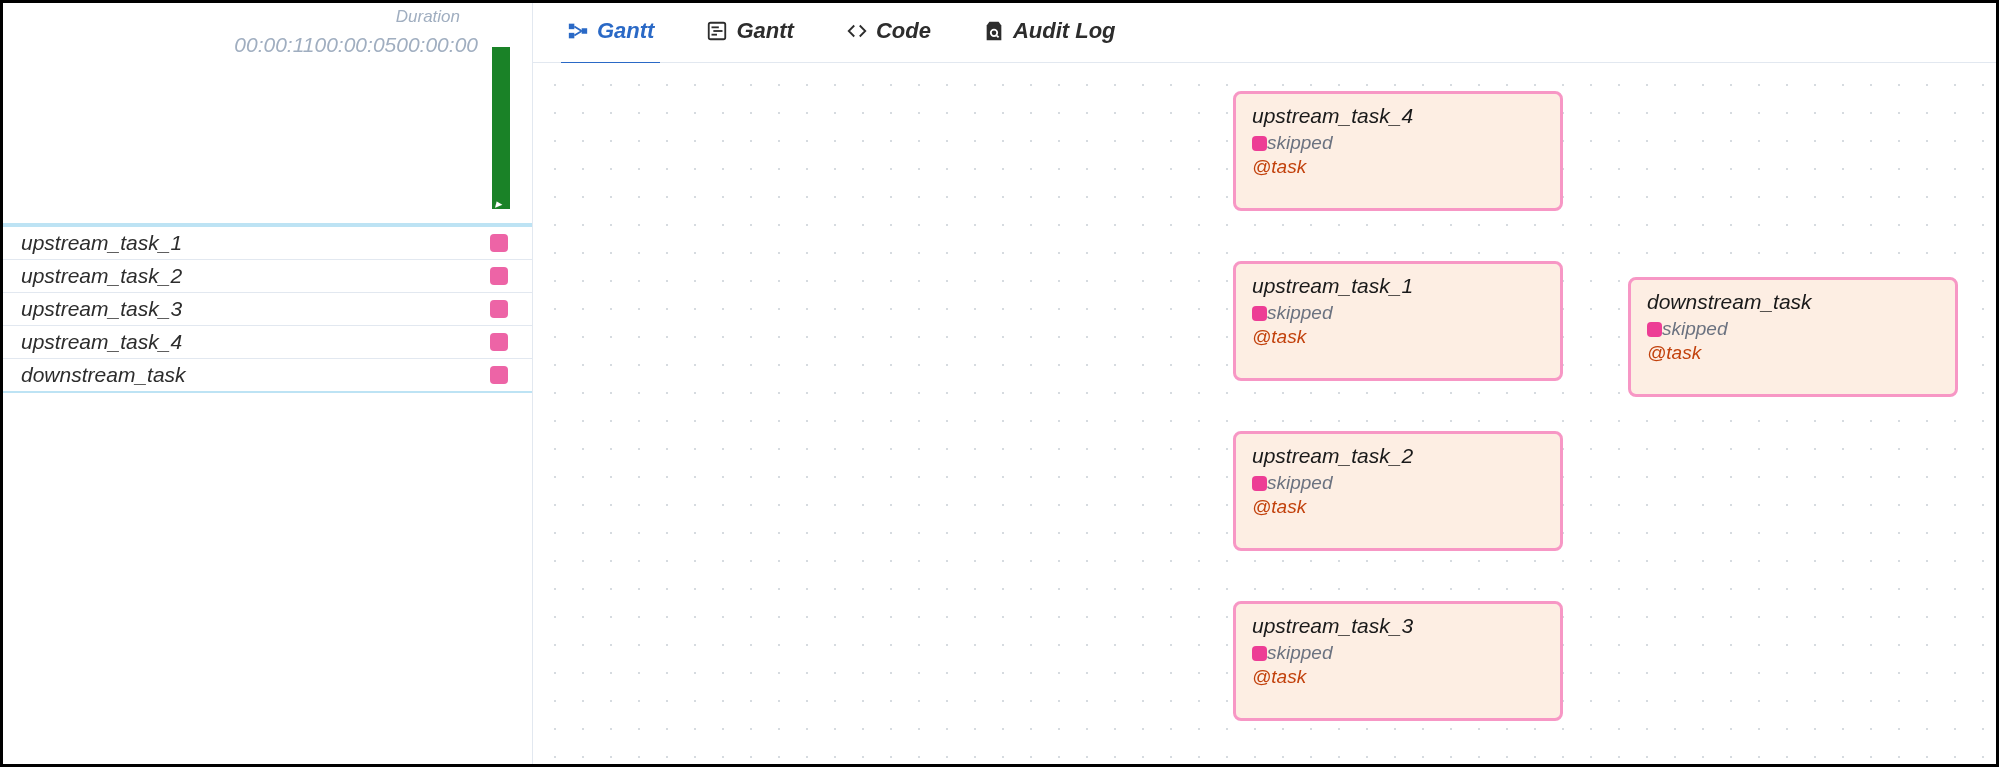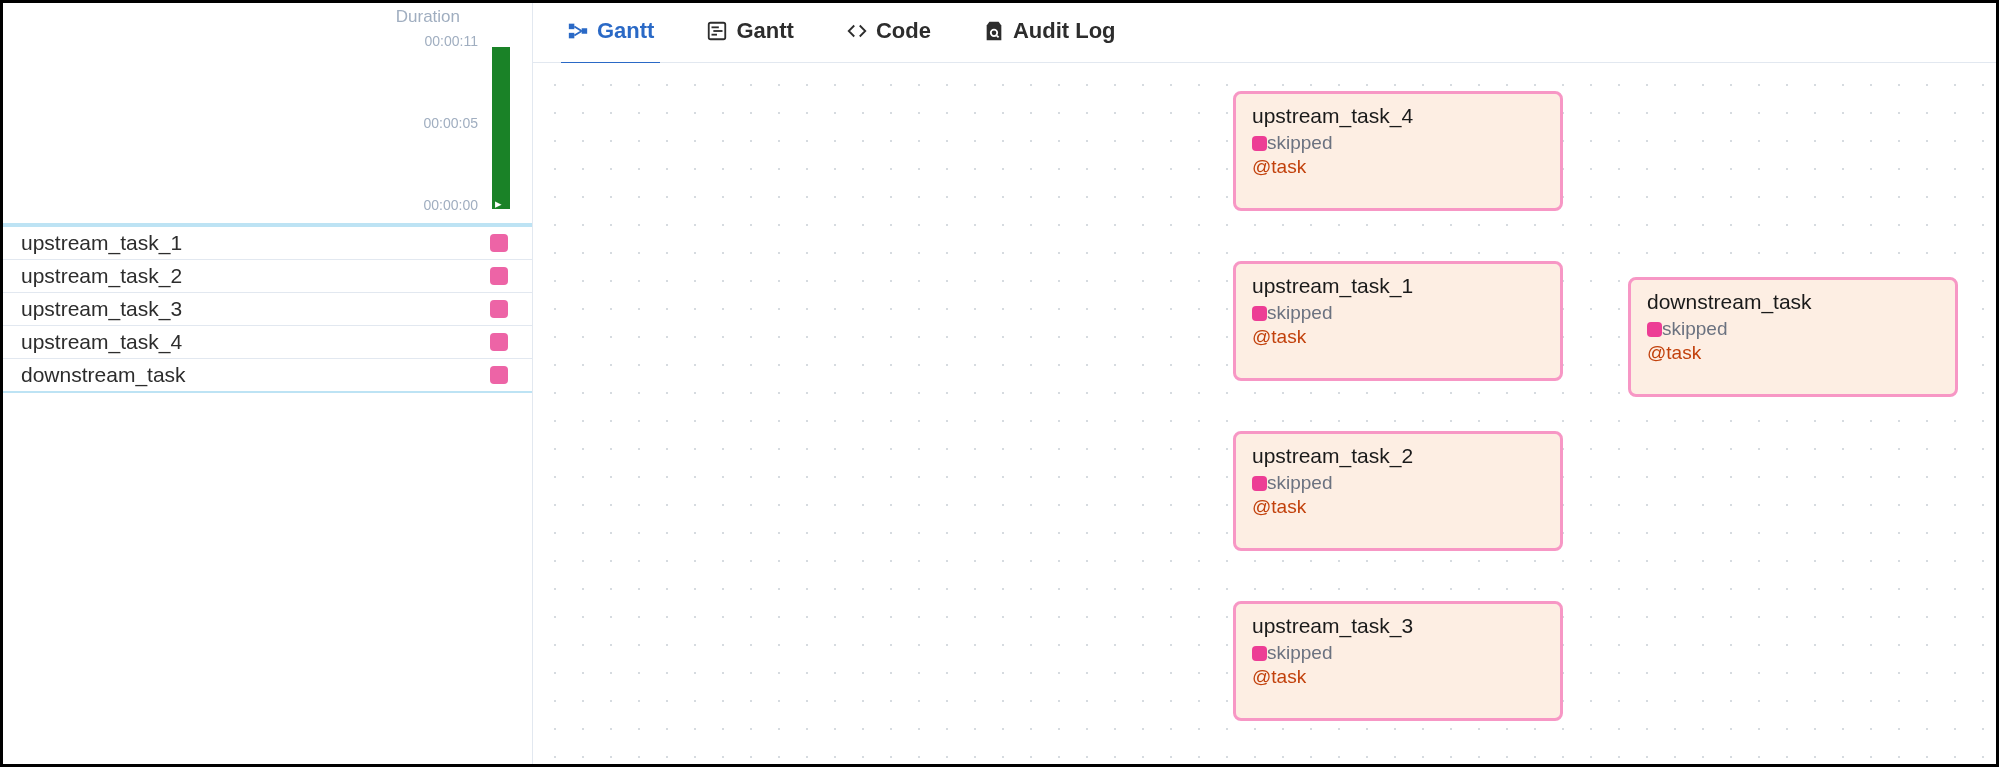--- a/index.html
+++ b/index.html
@@ -1,21 +1,21 @@
 <!DOCTYPE html>
 <html><head>
 <meta charset="utf-8">
 <style>
 * { box-sizing: border-box; margin: 0; padding: 0; }
 body { font-family: -apple-system, BlinkMacSystemFont, "Segoe UI", Helvetica, Arial, sans-serif; background: #fff; width: 1999px; height: 767px; overflow: hidden; border: 3px solid #000; }
-.container { display: flex; height: 100%; }
+.container { display: flex; height: 100%; font-style: italic; }
 .sidebar { width: 530px; border-right: 1px solid #e2e8f0; display: flex; flex-direction: column; }
 .duration-section { padding: 4px 0 0 0; position: relative; height: 220px; }
 .duration-label { text-align: right; font-size: 17px; color: #a0aec0; padding-right: 72px; }
-.duration-axis { position: absolute; right: 54px; top: 30px; bottom: 10px; text-align: right; font-size: 14px; color: #a0aec0; display: flex; flex-direction: column; justify-content: space-between; }
+.duration-axis { position: absolute; right: 54px; top: 30px; bottom: 10px; text-align: right; font-size: 21px; color: #a0aec0; display: flex; flex-direction: row; justify-content: space-between; }
 .duration-bar { position: absolute; right: 22px; top: 44px; width: 18px; height: 162px; background: #1a8227; }
 .duration-bar::after { content: "▸"; position: absolute; bottom: -2px; left: 3px; color: #fff; font-size: 13px; }
 .task-list { background: #bde3f4; border-top: 2px solid #bde3f4; }
 .task-row { background: #fff; border-bottom: 1px solid #e2e8f0; padding: 4px 18px; display: flex; align-items: center; justify-content: space-between; font-size: 21px; color: #2d2d2d; cursor: pointer; }
 .task-row .status-block { width: 18px; height: 18px; border-radius: 4px; background: #ed64a6; margin-right: 6px; }
 .task-row:last-child { border-bottom: none; }
 .task-list-wrap { background: #bde3f4; padding: 2px 0; }
 .main { flex: 1; display: flex; flex-direction: column; }
 .tabs { display: flex; gap: 40px; padding: 8px 28px 0 28px; border-bottom: 1px solid #e2e8f0; align-items: center; height: 60px; }
 .tab { display: flex; align-items: center; gap: 8px; font-size: 22px; font-weight: 700; color: #2d2d2d; padding: 10px 6px 18px 6px; cursor: pointer; border-bottom: 3px solid transparent; }

